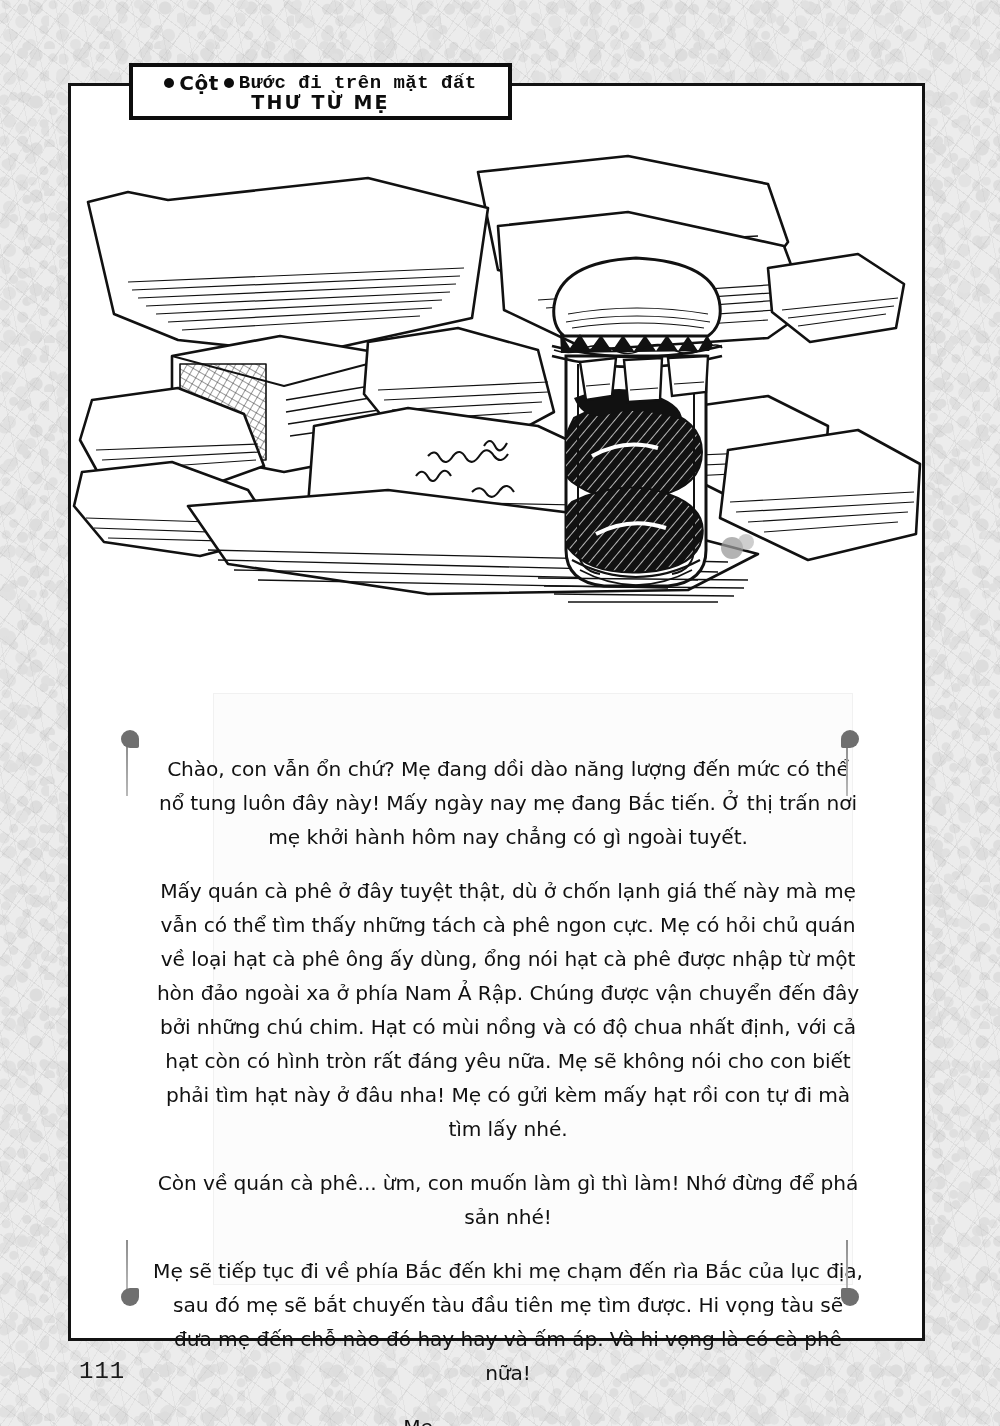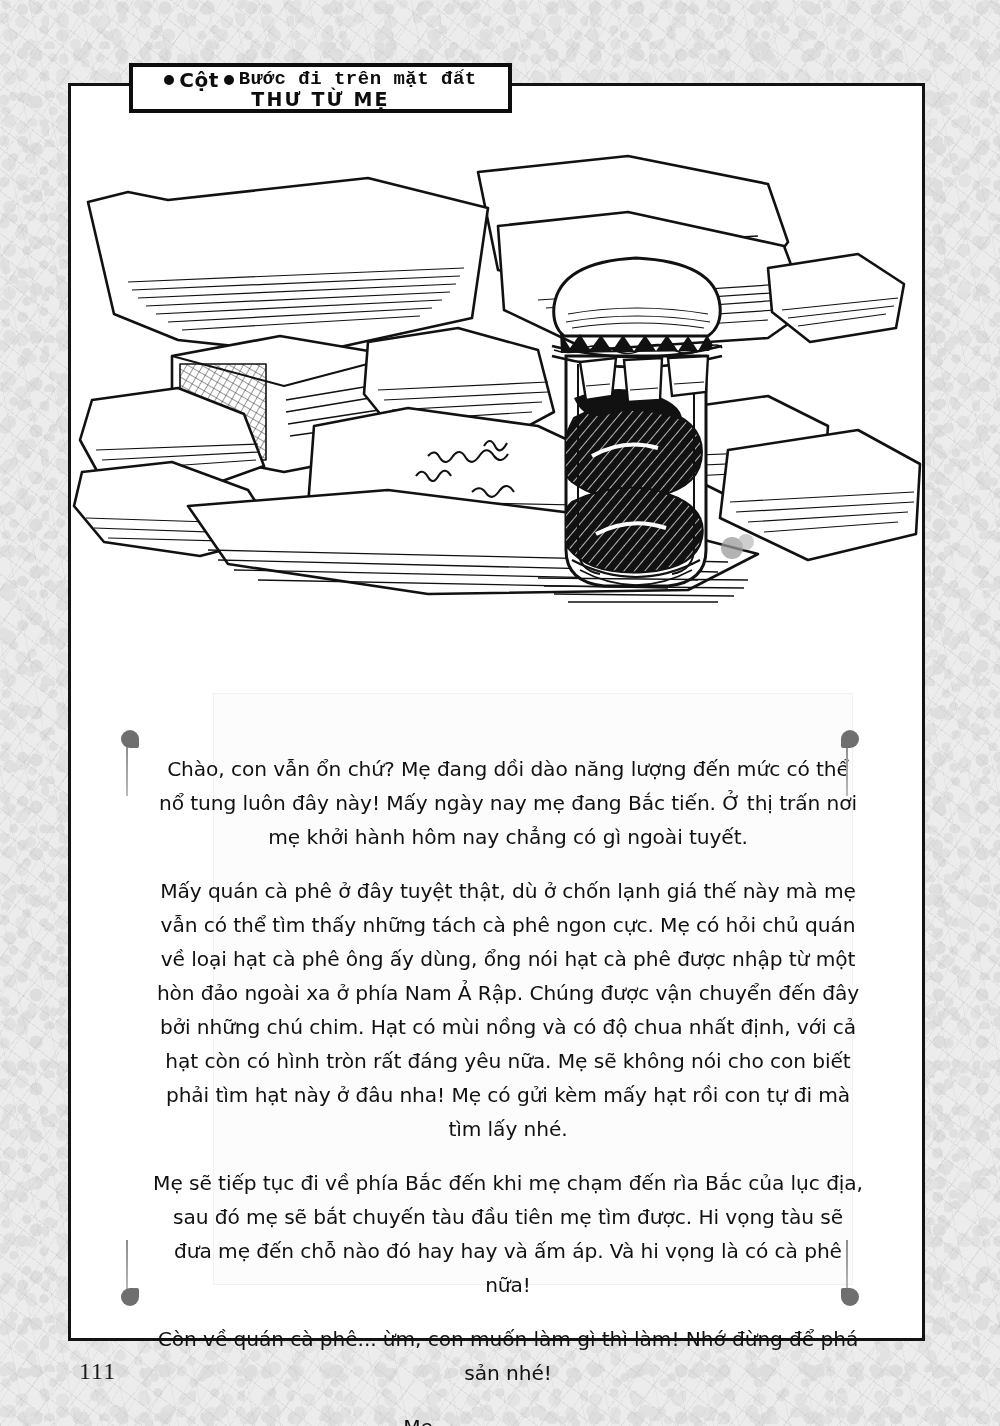--- a/index.html
+++ b/index.html
@@ -47,21 +47,21 @@
     position:absolute;
     left:68px;top:83px;width:857px;height:1258px;
     background:#ffffff;
     border:3px solid #131313;
     box-sizing:border-box;
   }
 
   
   #title-banner{
     position:absolute;
-    left:129px;top:63px;width:383px;height:50px;
+    left:129px;top:63px;width:383px;height:57px;
     background:#ffffff;
     border:4px solid #0d0d0d;
     box-sizing:border-box;
     z-index:6;
     display:flex;flex-direction:column;
     align-items:center;justify-content:center;
     padding-top:2px;
   }
   .title-line1{
     display:flex;align-items:center;gap:5px;
@@ -139,21 +139,21 @@
     text-align:center;
     margin-top:14px;
     margin-bottom:0;
     padding-right:180px;
   }
 
   
   #page-number{
     position:absolute;
     left:79px;top:1358px;
-    font-family:Liberation Serif, serif;
+    font-family:Liberation Mono, monospace;
     font-size:24px;color:#1a1a1a;
     letter-spacing:1px;
     text-align:right;
   }
 </style>
 </head>
 <body>
 
 <div id="bg-texture"></div>
 
@@ -381,18 +381,18 @@
     <span class="head"></span>
 </div>
 <div class="pin" id="pin-br">
   <span class="needle"></span>
     <span class="head"></span>
 </div>
 
 <div id="letter-text">
   <p>Chào, con vẫn ổn chứ? Mẹ đang dồi dào năng lượng đến mức có thể nổ tung luôn đây này! Mấy ngày nay mẹ đang Bắc tiến. Ở thị trấn nơi mẹ khởi hành hôm nay chẳng có gì ngoài tuyết.</p>
   <p>Mấy quán cà phê ở đây tuyệt thật, dù ở chốn lạnh giá thế này mà mẹ vẫn có thể tìm thấy những tách cà phê ngon cực. Mẹ có hỏi chủ quán về loại hạt cà phê ông ấy dùng, ổng nói hạt cà phê được nhập từ một hòn đảo ngoài xa ở phía Nam Ả Rập. Chúng được vận chuyển đến đây bởi những chú chim. Hạt có mùi nồng và có độ chua nhất định, với cả hạt còn có hình tròn rất đáng yêu nữa. Mẹ sẽ không nói cho con biết phải tìm hạt này ở đâu nha! Mẹ có gửi kèm mấy hạt rồi con tự đi mà tìm lấy nhé.</p>
+  <p>Còn về quán cà phê... ừm, con muốn làm gì thì làm! Nhớ đừng để phá sản nhé!</p>
   <p>Mẹ sẽ tiếp tục đi về phía Bắc đến khi mẹ chạm đến rìa Bắc của lục địa, sau đó mẹ sẽ bắt chuyến tàu đầu tiên mẹ tìm được. Hi vọng tàu sẽ đưa mẹ đến chỗ nào đó hay hay và ấm áp. Và hi vọng là có cà phê nữa!</p>
-  <p>Còn về quán cà phê... ừm, con muốn làm gì thì làm! Nhớ đừng để phá sản nhé!</p>
   <p class="signature">Mẹ</p>
 </div>
 
 <div id="page-number">111</div>
 
 </body></html>

